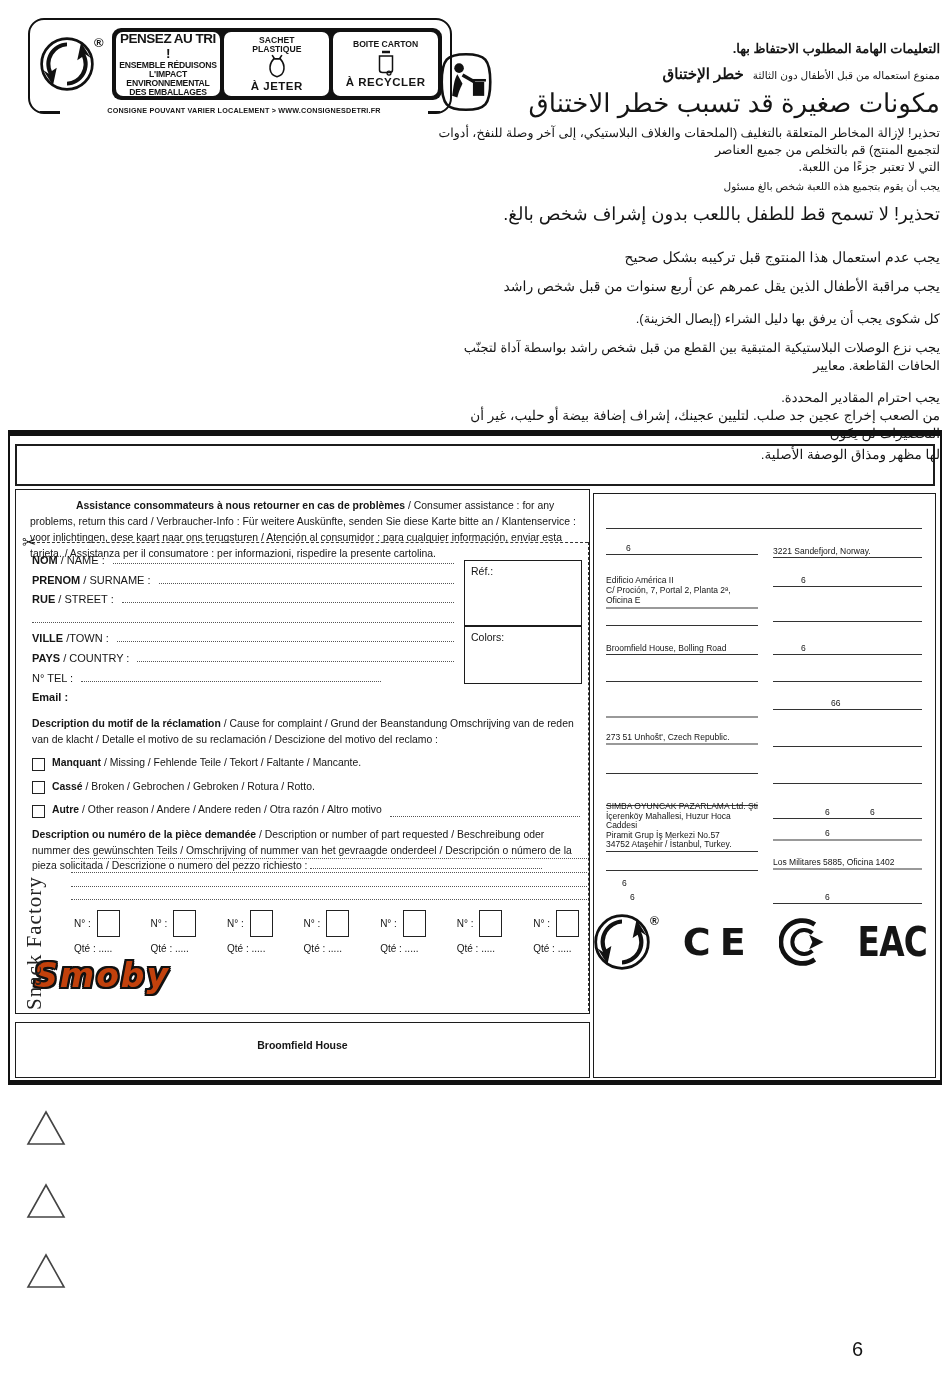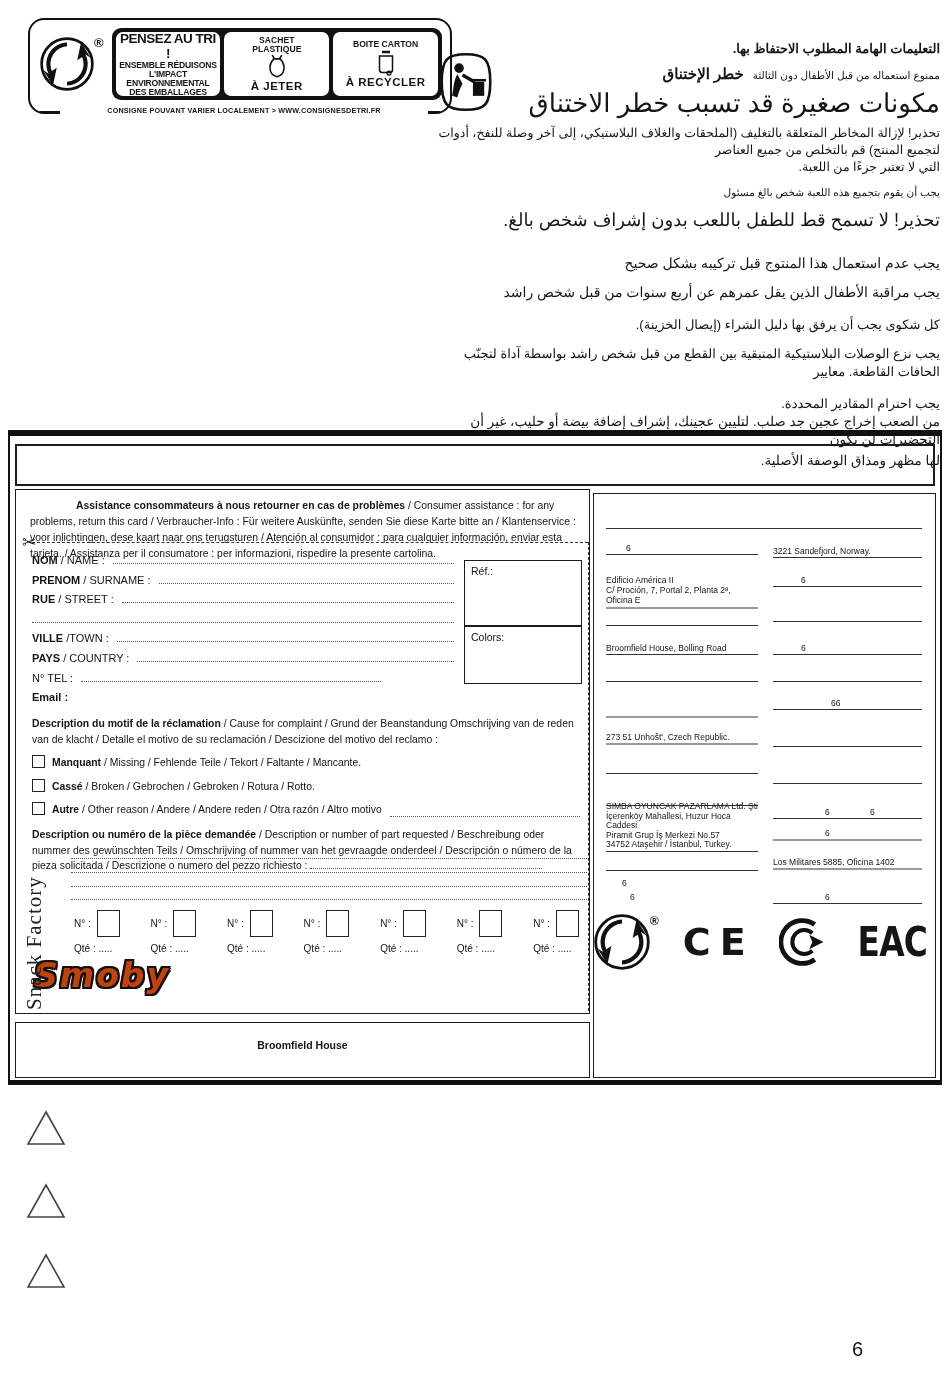--- a/index.html
+++ b/index.html
@@ -22,21 +22,21 @@
   .recyfooter{left:60px;top:106px;width:360px;text-align:center;font-size:7.2px;font-weight:bold;letter-spacing:0.2px;background:#fff;padding:0 4px;}
   .footline{left:40px;top:111px;width:400px;border-top:1.5px solid #111;z-index:-1;}
   
   .arabic{right:10px;top:40px;width:505px;direction:rtl;text-align:right;}
   .ar{line-height:1.35;}
   .ar1{font-size:13px;font-weight:bold;margin-bottom:6px;}
   .ar2{font-size:10.5px;margin-bottom:2px;}
   .ar2 .big{font-size:15px;font-weight:bold;margin-right:6px;}
   .ar3{font-size:26px;margin-bottom:4px;letter-spacing:1px;}
   .ar4{font-size:12.5px;}
-  .ar5{font-size:12.5px;margin-bottom:9px;}
+  .ar5{font-size:12.5px;margin-bottom:3px;}
   .ar6{font-size:10.5px;margin-bottom:9px;}
   .ar7{font-size:18px;margin-bottom:22px;}
   .ar8{font-size:14px;margin-bottom:10px;}
   .ar9{font-size:14px;margin-bottom:14px;}
   .ar10{font-size:13px;margin-bottom:12px;}
   .ar11{font-size:13px;margin-bottom:15px;}
   .ar12{font-size:13px;}
   .ar13{font-size:13.5px;margin-bottom:3px;}
   .ar14{font-size:13.5px;}
   
@@ -54,21 +54,21 @@
   .fields{left:16px;top:62px;width:424px;}
   .frow{display:flex;align-items:flex-end;font-size:11px;height:14px;margin-bottom:5.6px;}
   .frow .lbl{white-space:nowrap;}
   .dots{flex:1;border-bottom:1.7px dotted #555;margin:0 2px 2px 8px;}
   .dots.full{margin-left:0;}
   .dots.short{flex:0 0 300px;}
   .refbox{left:448px;top:70px;width:118px;height:66px;border:1.6px solid #1c1c1c;box-sizing:border-box;font-size:10.5px;padding:4px 6px;}
   .colorsbox{left:448px;top:136px;width:118px;height:58px;border:1.6px solid #1c1c1c;box-sizing:border-box;font-size:10.5px;padding:4px 6px;}
   
   .complaint{left:16px;top:226px;width:550px;font-size:10.4px;line-height:1.5;}
-  .opt{display:flex;margin-top:8px;}
+  .opt{display:flex;align-items:flex-end;margin-top:8px;}
   .cb{width:11px;height:11px;border:1.4px solid #222;display:inline-block;margin-right:7px;flex:0 0 auto;}
   .opt .dots{margin-bottom:1px;}
   .partdesc{margin-top:9px;}
   .dotfill{display:inline-block;width:232px;border-bottom:1.7px dotted #555;}
   .dline{left:55px;width:516px;border-top:1.7px dotted #555;}
   
   .orders{left:58px;top:420px;width:505px;display:flex;justify-content:space-between;}
   .ocol{font-size:10px;}
   .ntop{display:flex;align-items:center;gap:6px;}
   .nbox{width:21px;height:25px;border:1.6px solid #222;display:inline-block;}

